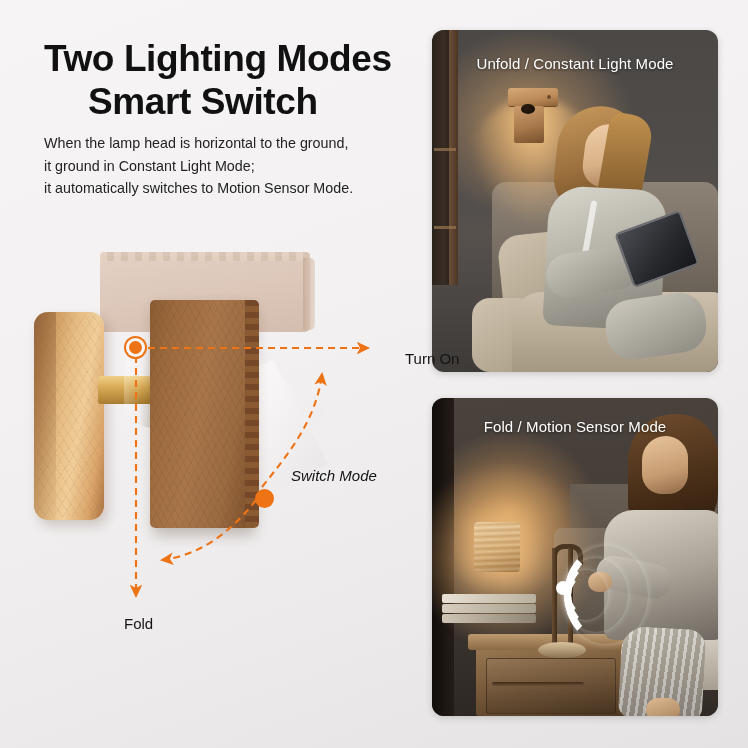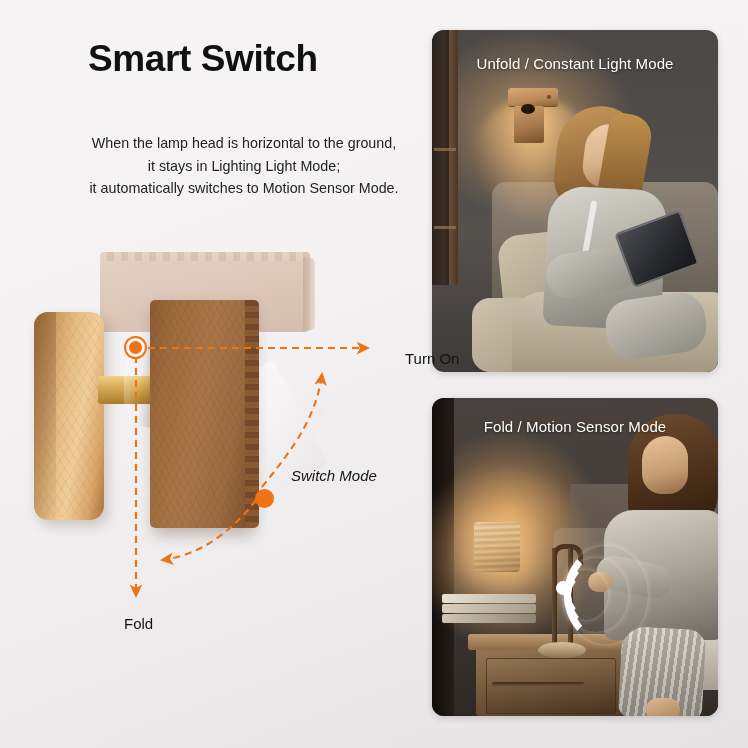--- a/index.html
+++ b/index.html
@@ -40,21 +40,21 @@
   .headline h1 .l2 { display: block; margin-left: 44px; }
   .body-copy {
     position: absolute;
     left: 44px;
     top: 132px;
     width: 400px;
     font-size: 14.3px;
     line-height: 1.58;
     color: #232323;
   }
-  .body-copy span { display: block; white-space: nowrap; text-align: center; }
+  .body-copy span { display: block; white-space: nowrap; }
 
   
   .photo-panel {
     position: absolute;
     border-radius: 12px;
     overflow: hidden;
     box-shadow: 0 2px 7px rgba(0,0,0,0.16);
   }
   #panel-top {
     left: 432px;
@@ -435,27 +435,28 @@
     border-radius: 50%; background: #ee7315;
   }
 </style>
 </head>
 <body>
 
 <div id="page">
 
   <div class="headline">
     <h1>
+      <span>Two Lighting Modes</span>
       <span class="l2">Smart Switch</span>
     </h1>
   </div>
 
   <div class="body-copy">
     <span>When the lamp head is horizontal to the ground,</span>
-    <span>it stays in Lighting Light Mode;</span>
+    <span>it ground in Constant Light Mode;</span>
     <span>it automatically switches to Motion Sensor Mode.</span>
   </div>
 
   <div id="product">
 
     <div class="ghost-diag2"></div>
     <div class="ghost-diag"></div>
     <div class="ghost-head"></div>
 
     <div class="base-plate">

